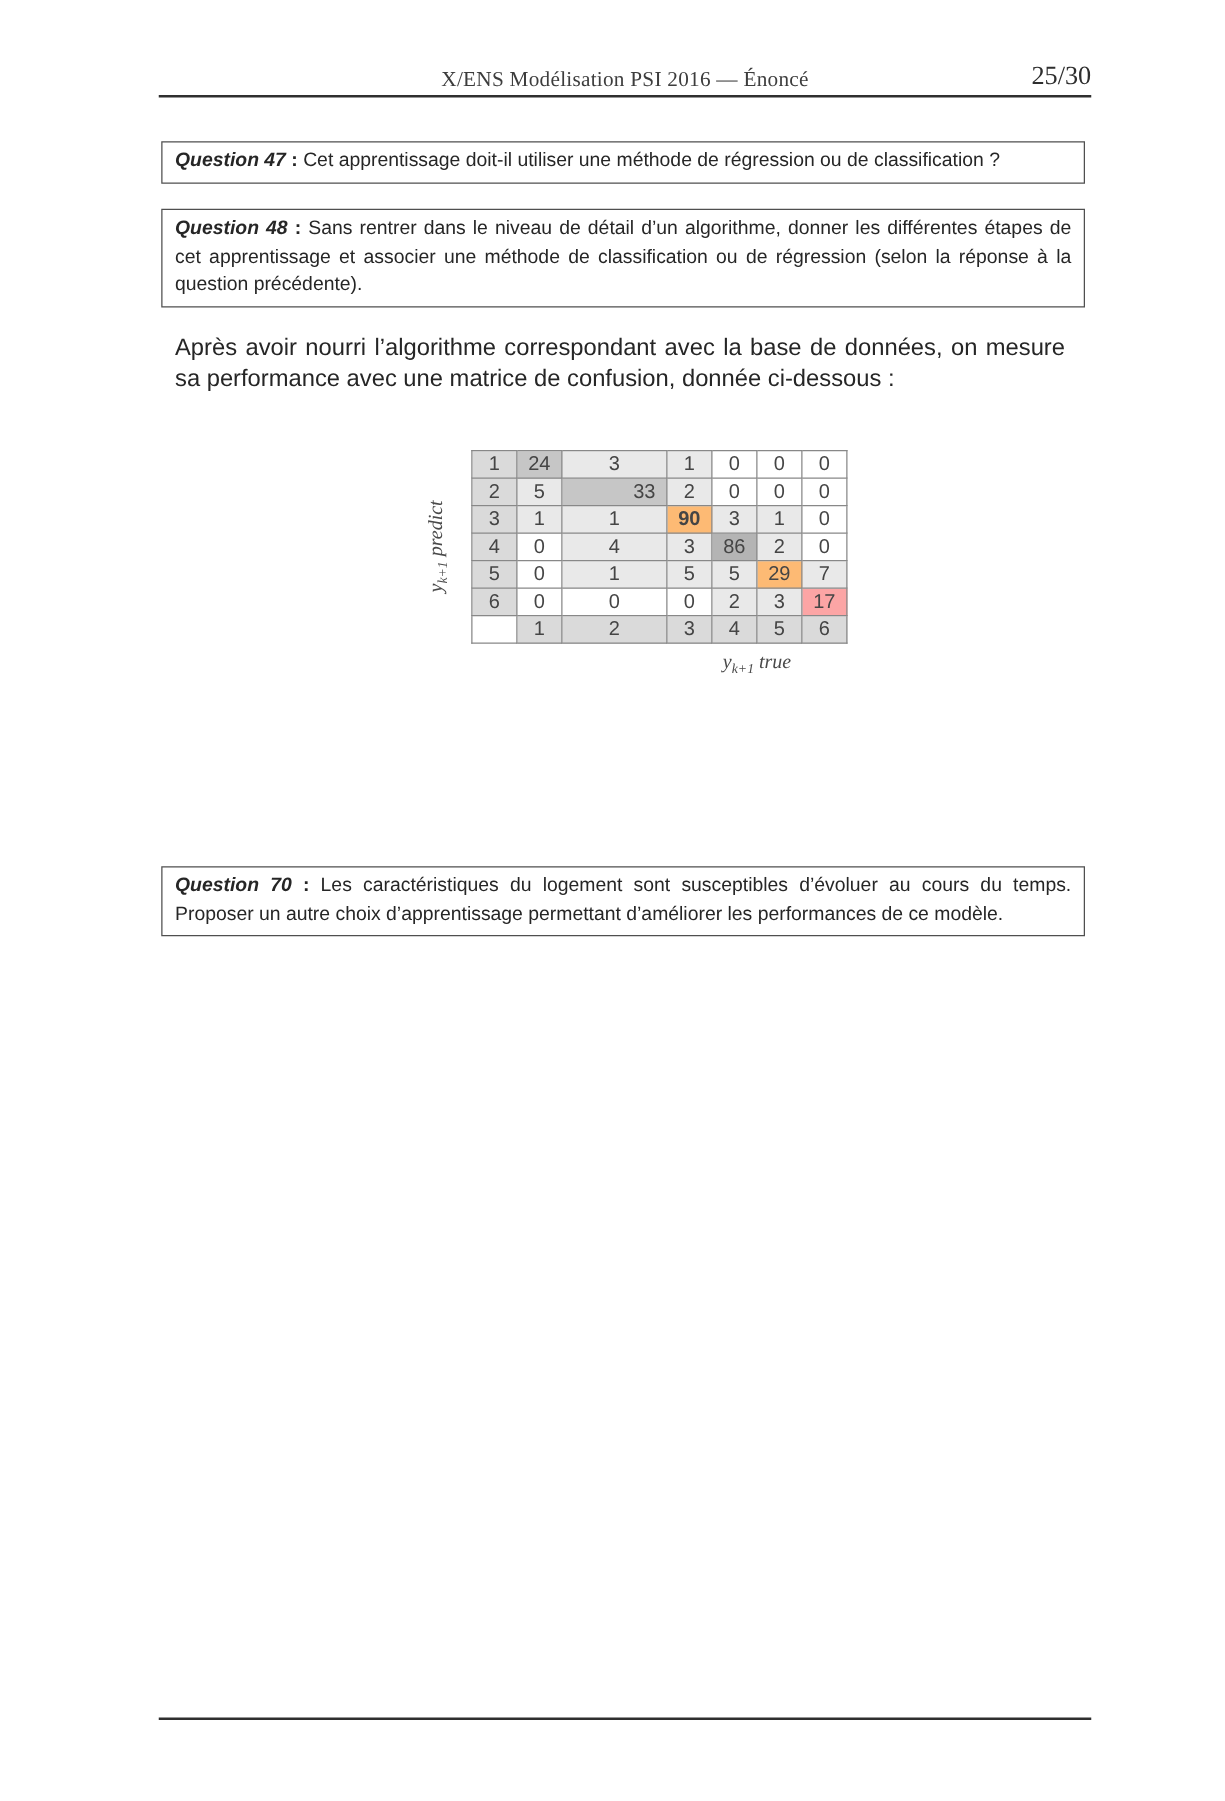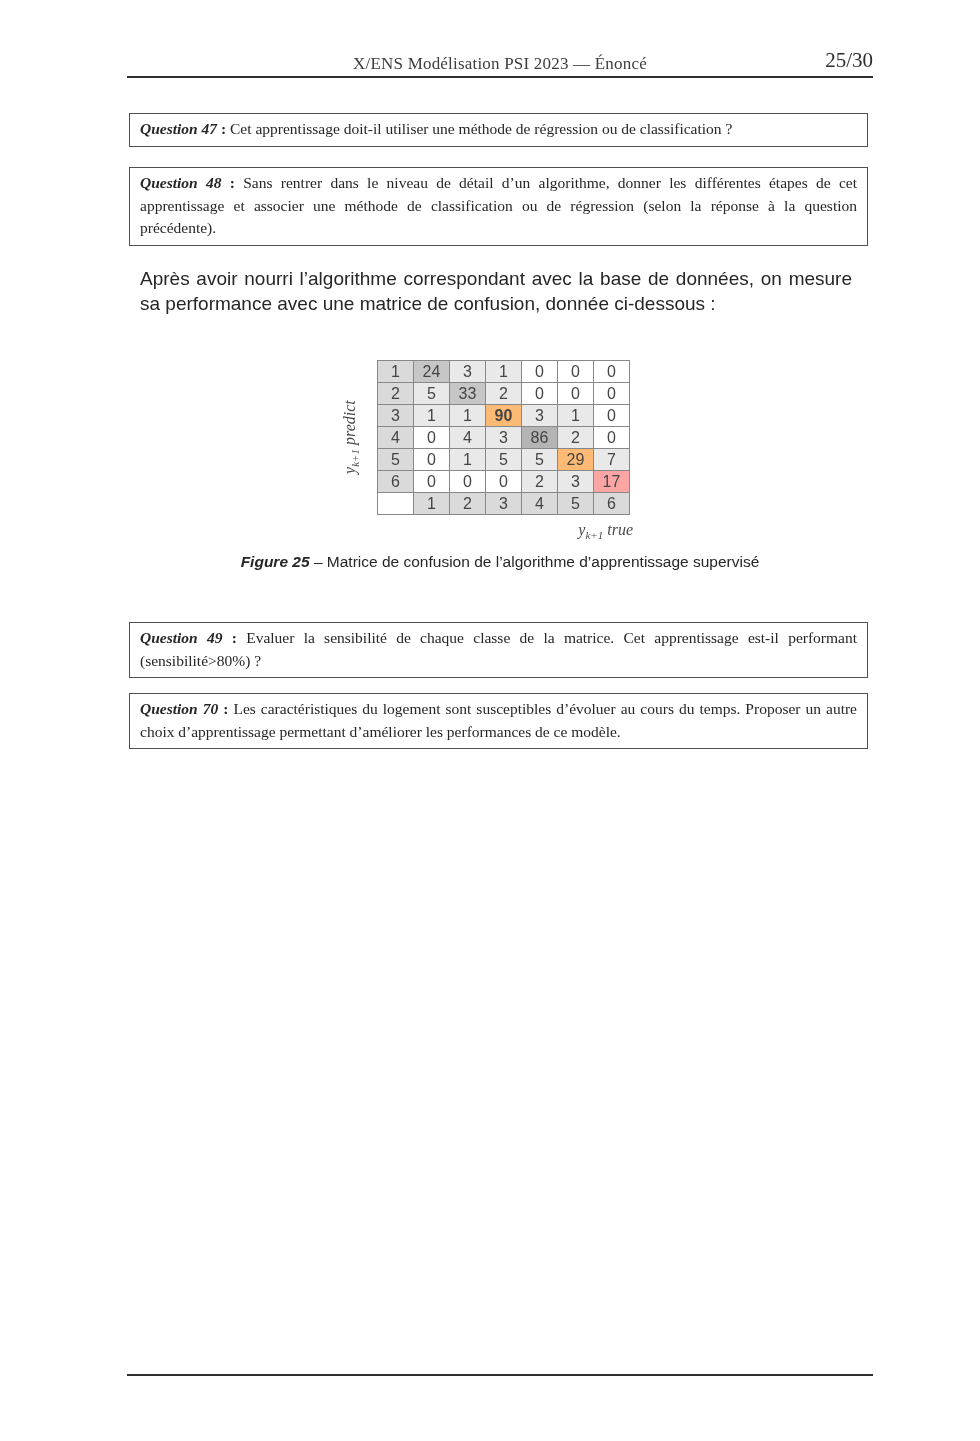--- a/index.html
+++ b/index.html
@@ -10,21 +10,21 @@
   
   .header-title{position:absolute;top:54px;left:0;width:100%;text-align:center;
         font-family:"Liberation Serif",serif;font-size:17px;color:#3d3d3d;letter-spacing:.2px;}
   .page-number{position:absolute;top:48px;right:0;font-family:"Liberation Serif",serif;
         font-size:21px;color:#2e2e2e;}
   .header-rule{position:absolute;top:76px;left:0;width:100%;border-top:2px solid #2f2f2f;}
 
   
   .qbox{position:absolute;left:2px;width:717px;border:1px solid #4f4f4f;background:#ffffff;
         padding:4px 10px 5px 10px;font-size:15.5px;line-height:22.5px;color:#262626;
-        text-align:justify;font-family:Liberation Serif, serif;}
+        text-align:justify;}
   .qlabel{font-weight:bold;font-style:italic;}
   .qsep{font-weight:bold;}
   #q47{top:113px;}
   #q48{top:167px;}
   #q49{top:622px;}
   #q50{top:693px;}
 
   
   .paragraph{position:absolute;top:266px;left:13px;width:712px;font-size:19px;
         line-height:25px;color:#262626;text-align:justify;}
@@ -55,21 +55,21 @@
         font-family:"Liberation Serif",serif;font-size:17px;color:#3c3c3c;}
   .footer-link{font-family:"Liberation Mono",monospace;font-size:15.5px;color:#4343ef;
         text-decoration:none;cursor:pointer;}
 </style>
 </head>
 <body>
 
 <div class="page">
   <div class="content">
 
-    <div class="header-title">X/ENS Modélisation PSI 2023 — Énoncé</div>
+    <div class="header-title">X/ENS Modélisation PSI 2016 — Énoncé</div>
     <div class="page-number">25/30</div>
     <div class="header-rule"></div>
 
     <div class="qbox" id="q47">
       <span class="qlabel">Question 47</span><span class="qsep"> : </span><span>Cet apprentissage doit-il utiliser une méthode de régression ou de classification ?</span>
     </div>
 
     <div class="qbox" id="q48">
       <span class="qlabel">Question 48</span><span class="qsep"> : </span><span>Sans rentrer dans le niveau de détail d’un algorithme, donner les différentes étapes de cet apprentissage et associer une méthode de classification ou de régression (selon la réponse à la question précédente).</span>
     </div>
@@ -87,21 +87,21 @@
               <td style="background: rgb(198, 198, 198);">24</td>
               <td style="background: rgb(233, 233, 233);">3</td>
               <td style="background: rgb(233, 233, 233);">1</td>
               <td style="background: rgb(255, 255, 255);">0</td>
               <td style="background: rgb(255, 255, 255);">0</td>
               <td style="background: rgb(255, 255, 255);">0</td>
             </tr>
             <tr>
               <td class="hd">2</td>
               <td style="background: rgb(233, 233, 233);">5</td>
-              <td style="background: rgb(198, 198, 198);">33</td>
+              <td style="background: rgb(198, 198, 198); padding-left: 48px;">33</td>
               <td style="background: rgb(233, 233, 233);">2</td>
               <td style="background: rgb(255, 255, 255);">0</td>
               <td style="background: rgb(255, 255, 255);">0</td>
               <td style="background: rgb(255, 255, 255);">0</td>
             </tr>
             <tr>
               <td class="hd">3</td>
               <td style="background: rgb(233, 233, 233);">1</td>
               <td style="background: rgb(233, 233, 233);">1</td>
               <td style="background: #fdba74; font-weight: bold;">90</td>
@@ -145,27 +145,21 @@
               <td class="hd">5</td>
               <td class="hd">6</td>
             </tr>
           </tbody>
       </table>
       <div class="xlabel">
         <span class="axis-label"><span>y</span><sub>k+1</sub><span> true</span></span>
       </div>
     </div>
 
-    <div class="caption">
-      <span class="cap-label">Figure 25</span><span> – Matrice de confusion de l’algorithme d’apprentissage supervisé</span>
-    </div>
 
-    <div class="qbox" id="q49">
-      <span class="qlabel">Question 49</span><span class="qsep"> : </span><span>Evaluer la sensibilité de chaque classe de la matrice. Cet apprentissage est-il performant (sensibilité&gt;80%) ?</span>
-    </div>
 
     <div class="qbox" id="q50">
       <span class="qlabel">Question 70</span><span class="qsep"> : </span><span>Les caractéristiques du logement sont susceptibles d’évoluer au cours du temps. Proposer un autre choix d’apprentissage permettant d’améliorer les performances de ce modèle.</span>
     </div>
 
     <div class="footer-rule"></div>
 
   </div>
 </div>
 

